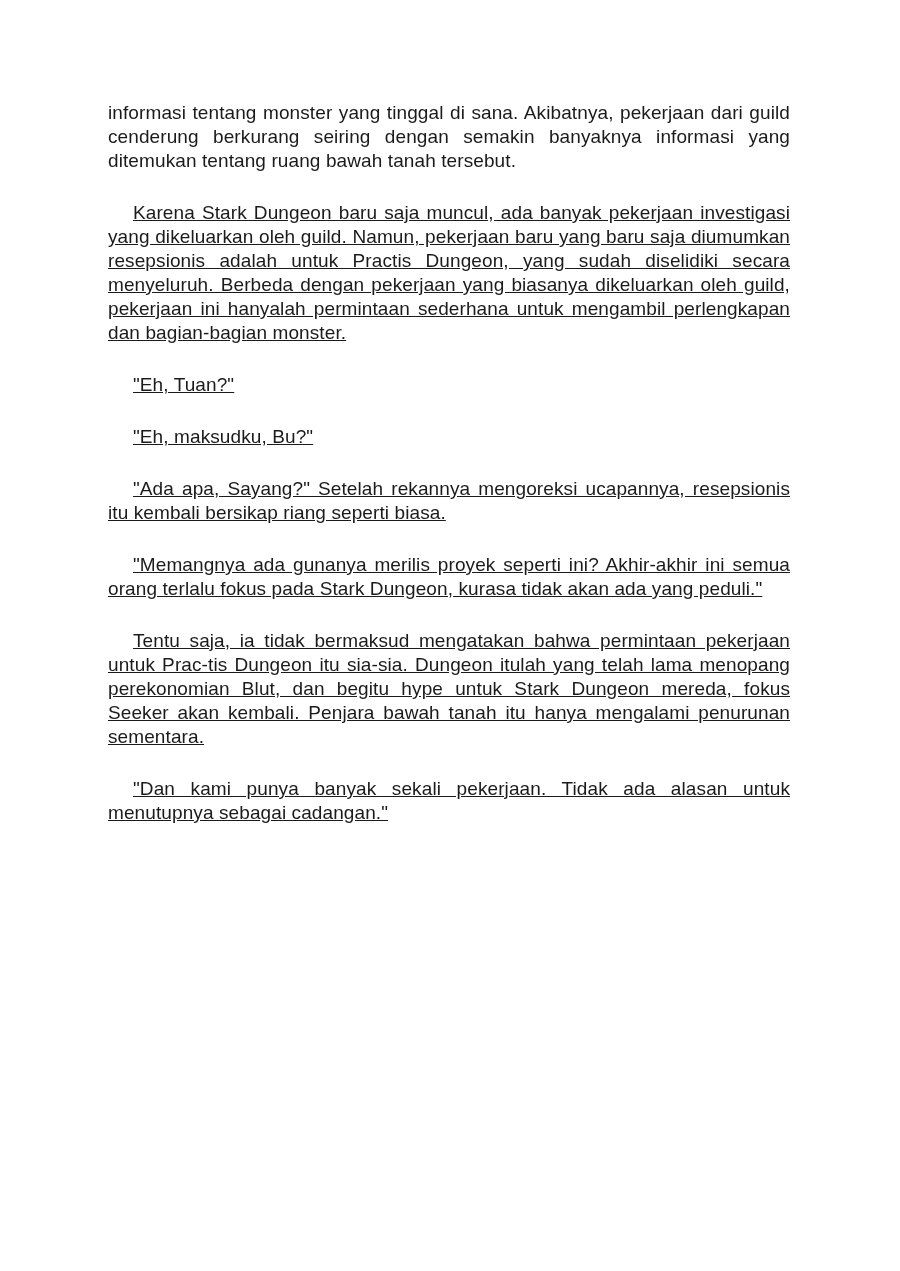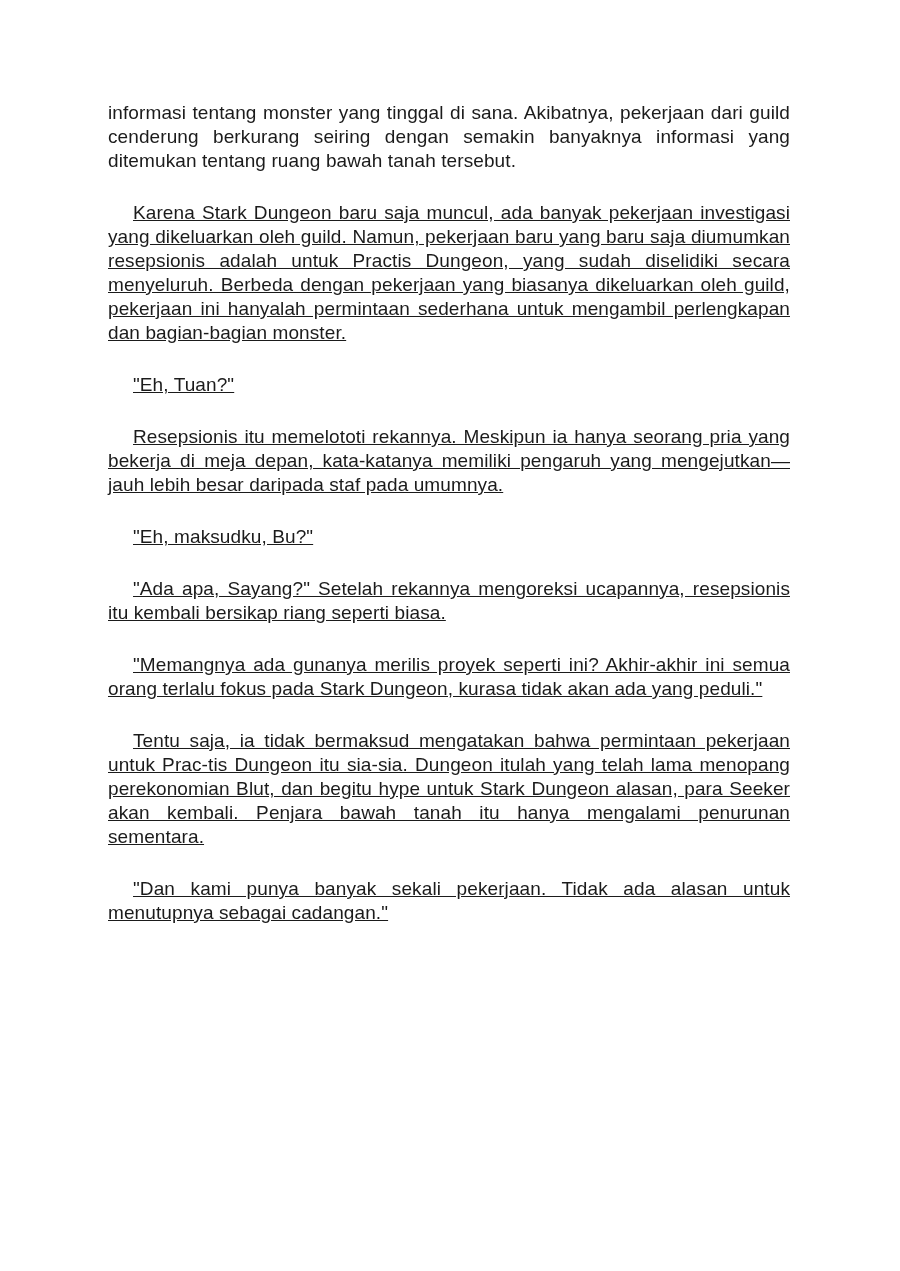--- a/index.html
+++ b/index.html
@@ -32,20 +32,19 @@
   }
 </style>
 </head>
 <body>
 
 <div class="page">
   <div class="page-text" id="page-text">
       <p>informasi tentang monster yang tinggal di sana. Akibatnya, pekerjaan dari guild cenderung berkurang seiring dengan semakin banyaknya informasi yang ditemukan tentang ruang bawah tanah tersebut.</p>
       <p class="indent">Karena Stark Dungeon baru saja muncul, ada banyak pekerjaan investigasi yang dikeluarkan oleh guild. Namun, pekerjaan baru yang baru saja diumumkan resepsionis adalah untuk Practis Dungeon, yang sudah diselidiki secara menyeluruh. Berbeda dengan pekerjaan yang biasanya dikeluarkan oleh guild, pekerjaan ini hanyalah permintaan sederhana untuk mengambil perlengkapan dan bagian-bagian monster.</p>
       <p class="indent">"Eh, Tuan?"</p>
-      <p class="indent">Resepsionis itu memelototi rekannya. Meskipun ia hanya seorang pria yang bekerja di meja depan, kata-katanya memiliki pengaruh yang mengejutkan—jauh lebih besar daripada staf pada umumnya.</p>
       <p class="indent">"Eh, maksudku, Bu?"</p>
       <p class="indent">"Ada apa, Sayang?" Setelah rekannya mengoreksi ucapannya, resepsionis itu kembali bersikap riang seperti biasa.</p>
       <p class="indent">"Memangnya ada gunanya merilis proyek seperti ini? Akhir-akhir ini semua orang terlalu fokus pada Stark Dungeon, kurasa tidak akan ada yang peduli."</p>
-      <p class="indent">Tentu saja, ia tidak bermaksud mengatakan bahwa permintaan pekerjaan untuk Prac-tis Dungeon itu sia-sia. Dungeon itulah yang telah lama menopang perekonomian Blut, dan begitu hype untuk Stark Dungeon alasan, para Seeker akan kembali. Penjara bawah tanah itu hanya mengalami penurunan sementara.</p>
+      <p class="indent">Tentu saja, ia tidak bermaksud mengatakan bahwa permintaan pekerjaan untuk Prac-tis Dungeon itu sia-sia. Dungeon itulah yang telah lama menopang perekonomian Blut, dan begitu hype untuk Stark Dungeon mereda, fokus Seeker akan kembali. Penjara bawah tanah itu hanya mengalami penurunan sementara.</p>
       <p class="indent">"Dan kami punya banyak sekali pekerjaan. Tidak ada alasan untuk menutupnya sebagai cadangan."</p>
     </div>
 </div>
 
 </body></html>

